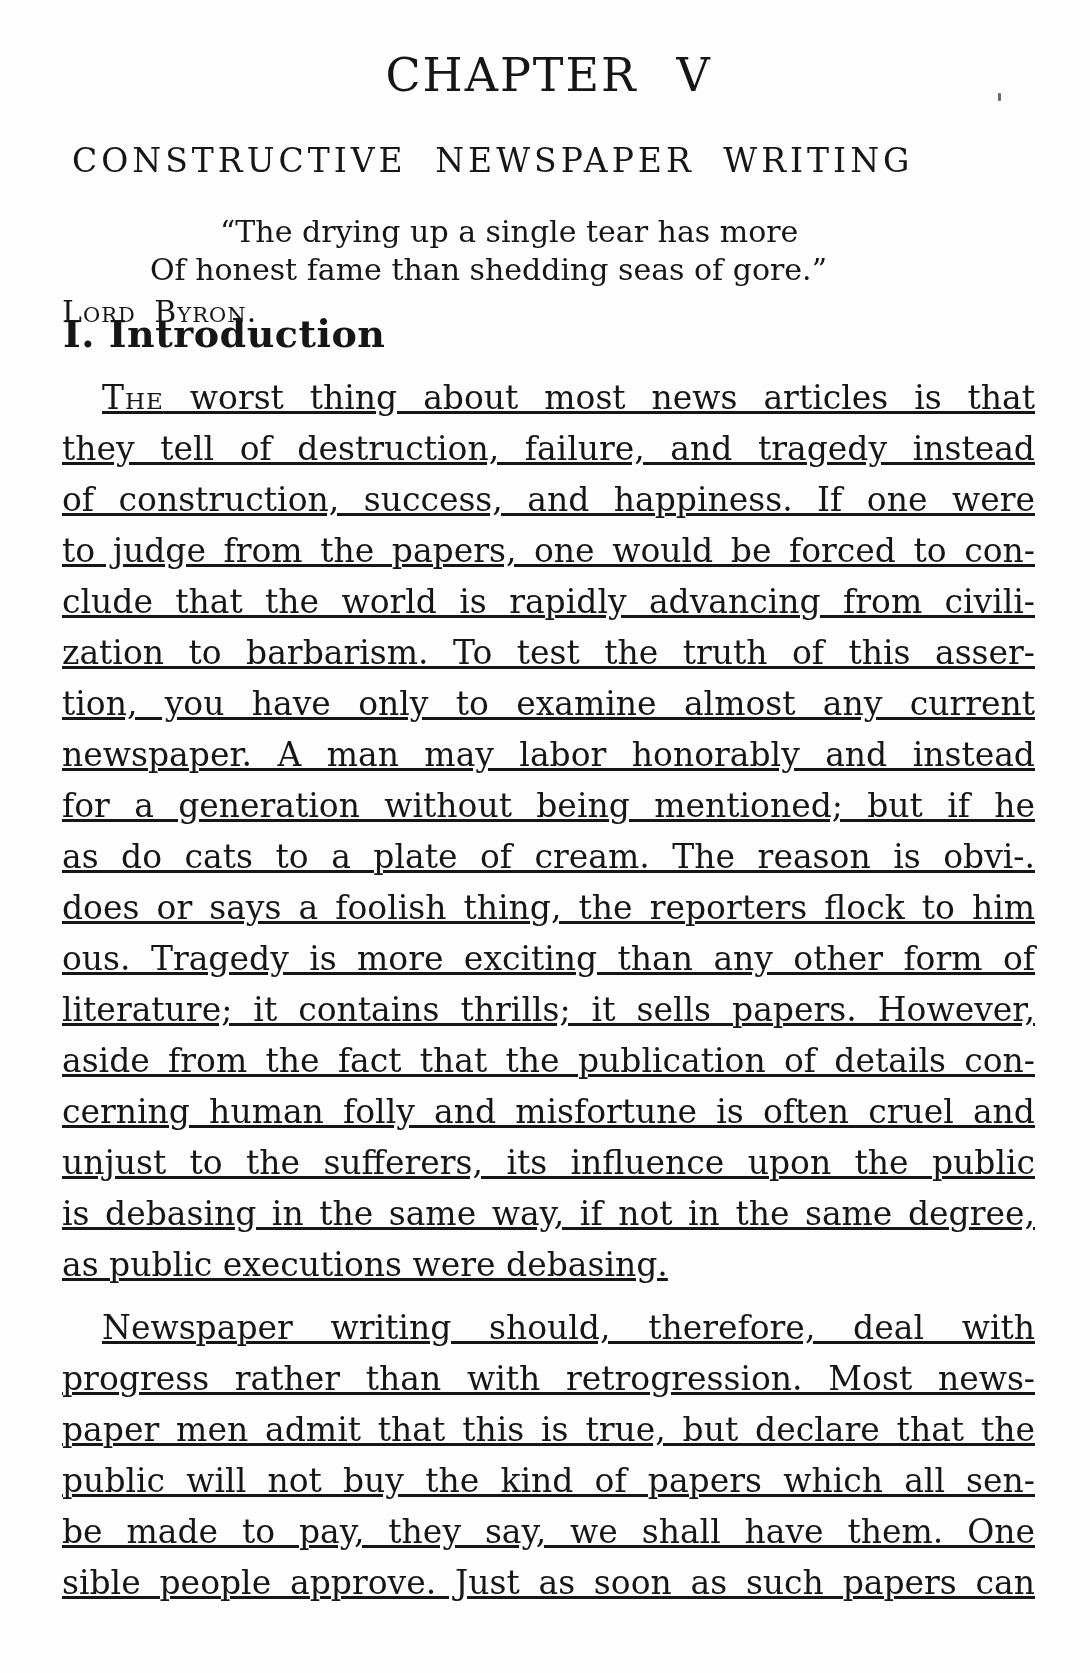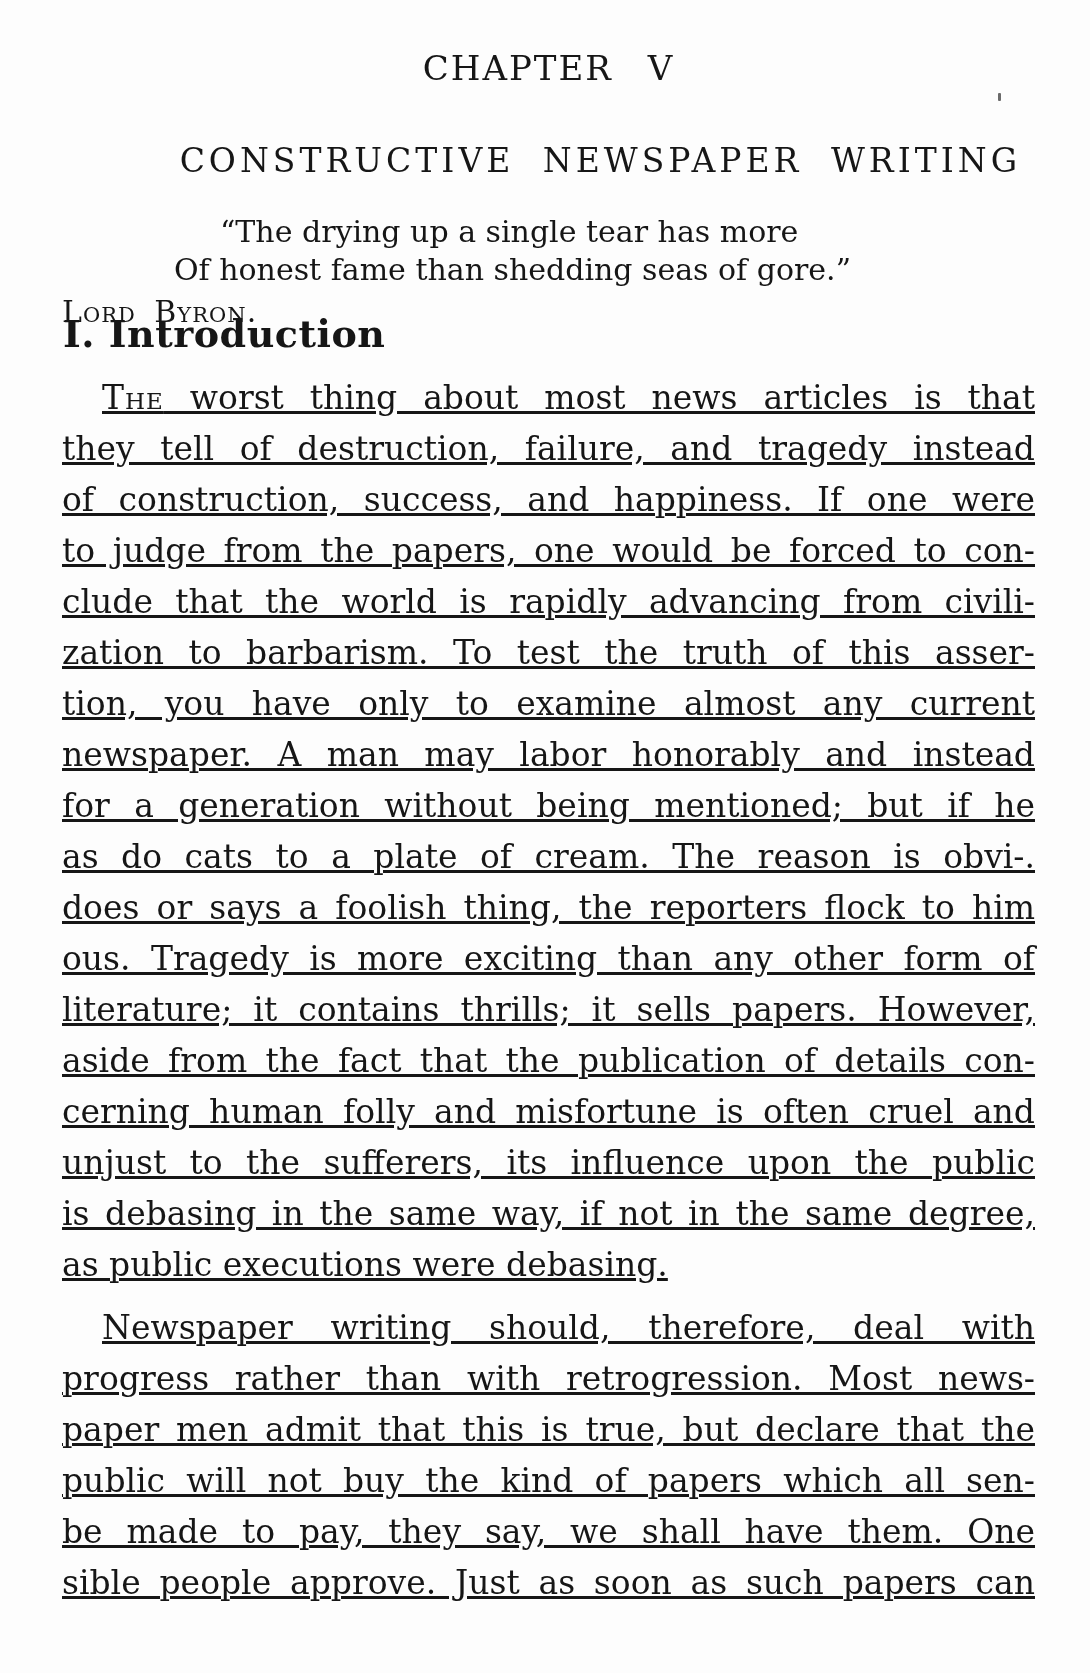--- a/index.html
+++ b/index.html
@@ -18,53 +18,53 @@
   }
 
   
   .chapter-title {
     position: absolute;
     top: 50px;
     left: 62px;
     width: 973px;
     margin: 0;
     text-align: center;
-    font-size: 34px;
+    font-size: 46px;
     font-weight: normal;
     letter-spacing: 2px;
     word-spacing: 22px;
     line-height: 1.1;
   }
 
   
   .chapter-subtitle {
     position: absolute;
     top: 143px;
-    left: 48px;
+    left: 72px;
     width: 973px;
     margin: 0;
-    text-align: right;
+    text-align: left;
     font-size: 33px;
     font-weight: normal;
     letter-spacing: 4px;
     word-spacing: 14px;
     line-height: 1.1;
   }
 
   
   .epigraph {
     position: absolute;
     top: 205px;
     left: 62px;
     width: 973px;
     font-size: 30px;
     line-height: 38px;
   }
   .epigraph .ep-line-1 { margin-left: 158px; margin-top: 8px; }
-  .epigraph .ep-line-2 { margin-left: 112px; }
+  .epigraph .ep-line-2 { margin-left: 88px; }
   .epigraph .ep-attribution {
     text-align: left;
     padding-right: 38px;
     margin-top: 4px;
     font-variant: small-caps;
     letter-spacing: 1px;
     word-spacing: 8px;
   }
 
   

